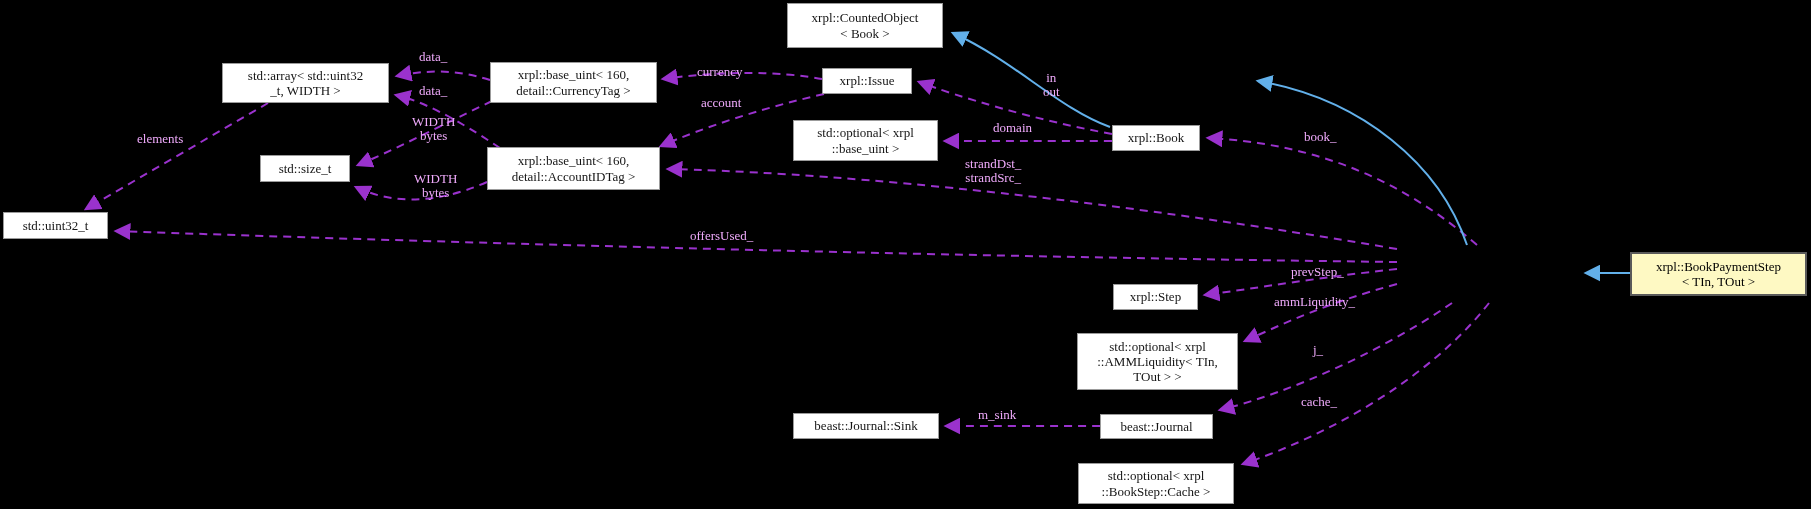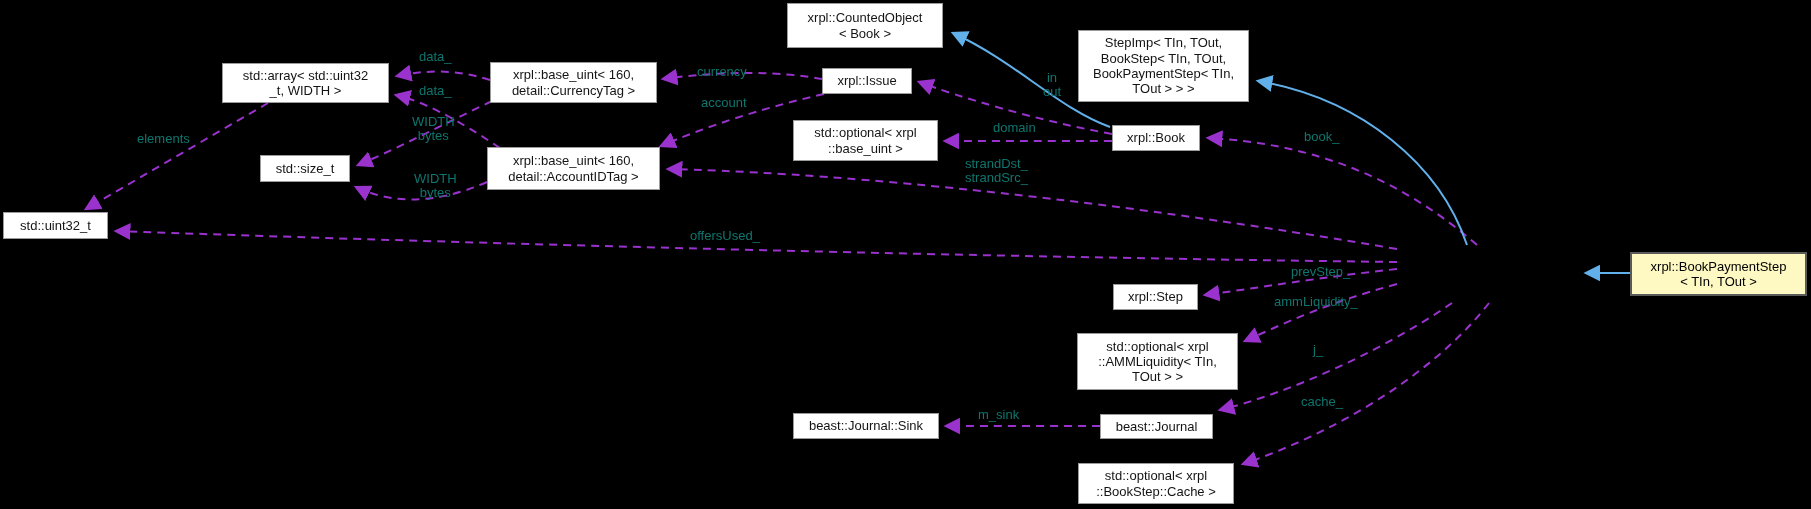--- a/index.html
+++ b/index.html
@@ -1,24 +1,24 @@
 <!DOCTYPE html>
 <html><head>
 <meta charset="utf-8">
 <style>
   html,body{margin:0;padding:0;}
   body{background:#000;width:1811px;height:509px;position:relative;overflow:hidden;
        font-family:"Liberation Sans",sans-serif;}
-  #stage{position:absolute;left:0;top:0;width:1811px;height:509px;}
+  #stage{position:absolute;left:0;top:0;width:1811px;height:509px;font-family:Liberation Serif, serif;}
   svg.edges{position:absolute;left:0;top:0;pointer-events:none;}
   .node{position:absolute;background:#ffffff;border:1px solid #9b9b9b;color:#141414;
         font-size:13px;line-height:1.18;display:flex;align-items:center;justify-content:center;
         text-align:center;white-space:pre-line;box-sizing:border-box;cursor:pointer;}
   .node.hl{background:#fef9c3;border:2px solid #5a5a5a;color:#000;}
-  .elabel{position:absolute;color:#0f766e;font-size:13px;line-height:1.1;
+  .elabel{position:absolute;color:#f0abfc;font-size:13px;line-height:1.1;
           white-space:pre-line;text-align:center;}
 </style>
 </head>
 <body>
 
 <div id="stage">
 
   <svg class="edges" width="1811" height="509" viewBox="0 0 1811 509">
     <defs>
       <marker id="arrP" viewBox="0 0 10 10" refX="8.5" refY="5" markerWidth="8.5" markerHeight="8.5" orient="auto" markerUnits="strokeWidth">
@@ -52,24 +52,20 @@
     <g stroke="#62b0ea" stroke-width="2" fill="none">
       <path d="M 1110,127 C 1058,108 1016,62 953,33" marker-end="url(#arrB)"></path>
       <path d="M 1467,245 C 1440,165 1362,99 1258,81" marker-end="url(#arrB)"></path>
       <path d="M 1630,273 L 1586,273" marker-end="url(#arrB)"></path>
     </g>
   </svg>
 
   <div class="node" style="left:787px;top:3px;width:156px;height:45px;">xrpl::CountedObject
 &lt; Book &gt;</div>
 
-  <div class="node" style="left:1078px;top:30px;width:171px;height:72px;">StepImp&lt; TIn, TOut,
-BookStep&lt; TIn, TOut,
-BookPaymentStep&lt; TIn,
-TOut &gt; &gt; &gt;</div>
 
   <div class="node" style="left:222px;top:63px;width:167px;height:40px;">std::array&lt; std::uint32
 _t, WIDTH &gt;</div>
 
   <div class="node" style="left:490px;top:62px;width:167px;height:41px;">xrpl::base_uint&lt; 160,
 detail::CurrencyTag &gt;</div>
 
   <div class="node" style="left:822px;top:68px;width:90px;height:26px;">xrpl::Issue</div>
 
   <div class="node" style="left:793px;top:120px;width:145px;height:41px;">std::optional&lt; xrpl

